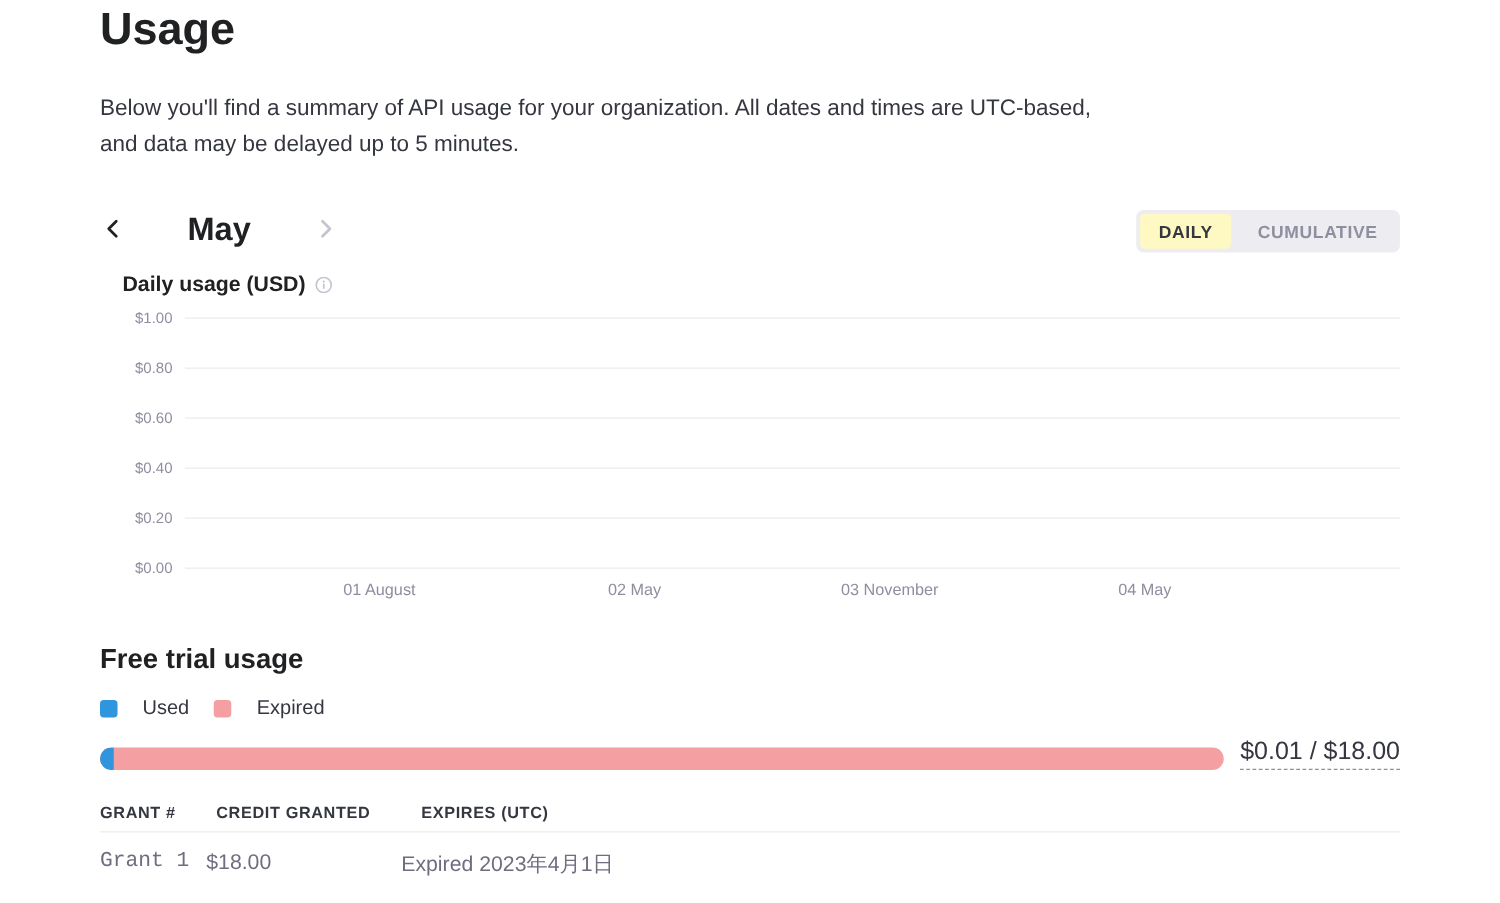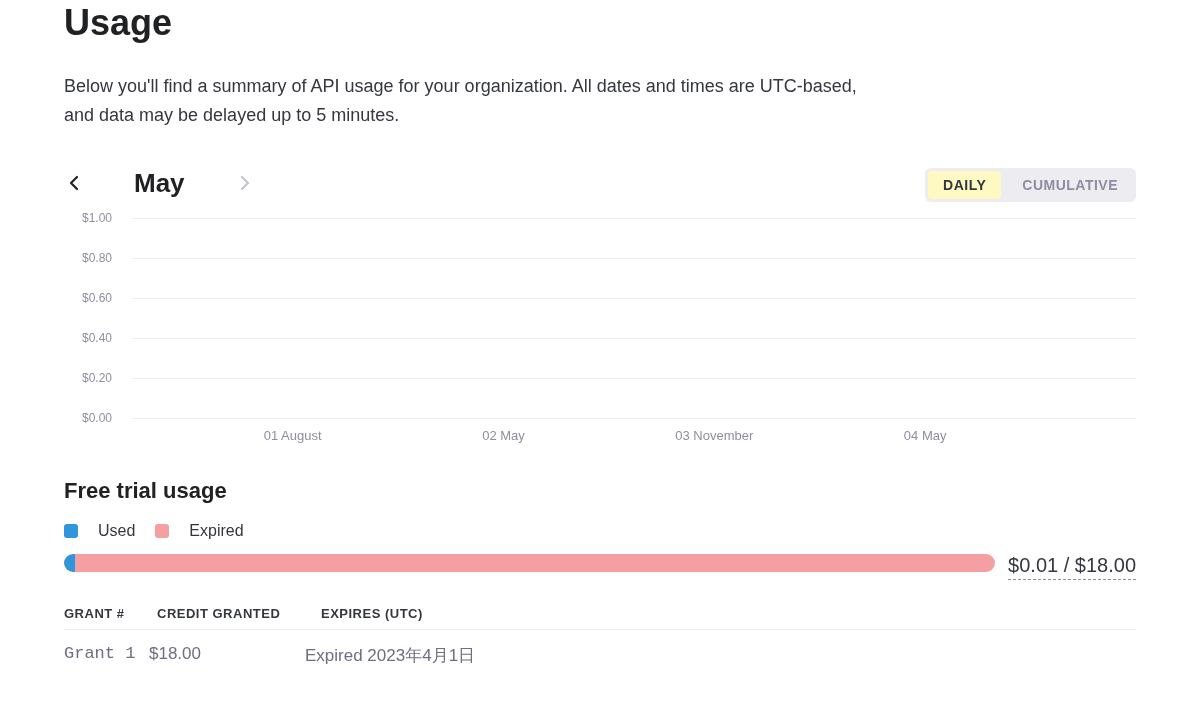--- a/index.html
+++ b/index.html
@@ -5,21 +5,21 @@
     * { box-sizing: border-box; margin: 0; padding: 0; }
     body {
       font-family: -apple-system, BlinkMacSystemFont, "Segoe UI", Helvetica, Arial, sans-serif;
       background: #fff;
       color: #202123;
       width: 1200px;
       height: 722px;
       overflow: hidden;
     }
     .container {
-      padding: 0 64px;
+      padding: 0 80px;
     }
     .page-title {
       font-size: 36px;
       font-weight: 700;
       color: #202123;
       margin-top: 2px;
       margin-bottom: 28px;
     }
     .description {
       font-size: 18px;
@@ -94,21 +94,21 @@
       justify-content: center;
     }
     .chart-area {
       position: relative;
       margin-left: 18px;
       height: 230px;
       margin-bottom: 30px;
     }
     .y-axis {
       position: absolute;
-      left: 0;
+      left: 10px;
       top: 0;
       bottom: 30px;
       display: flex;
       flex-direction: column;
       justify-content: space-between;
     }
     .y-tick {
       font-size: 12px;
       color: #8e8ea0;
       height: 0;
@@ -163,21 +163,21 @@
     }
     .swatch {
       width: 14px;
       height: 14px;
       border-radius: 3px;
     }
     .swatch-used { background: #2f95dc; }
     .swatch-expired { background: #f4a0a3; }
     .bar-row {
       display: flex;
-      align-items: flex-start;
+      align-items: flex-end;
       gap: 13px;
       margin-bottom: 26px;
     }
     .usage-bar {
       flex: 1;
       height: 18px;
       border-radius: 9px;
       background: #f4a0a3;
       position: relative;
       overflow: hidden;
@@ -245,20 +245,30 @@
             <path d="M2 2 L8 8 L2 14" fill="none" stroke="#c5c5d2" stroke-width="2.2" stroke-linecap="round" stroke-linejoin="round"></path>
           </svg>
       </div>
     </div>
     <div class="view-toggle">
       <button class="view-btn active">DAILY</button>
       <button class="view-btn">CUMULATIVE</button>
     </div>
   </div>
 
+  <div class="chart-title-row">
+    <div class="chart-title">Daily usage (USD)</div>
+    <span class="info-icon">
+      <svg width="14" height="14" viewBox="0 0 14 14">
+          <circle cx="7" cy="7" r="6" fill="none" stroke="#c5c5d2" stroke-width="1.3"></circle>
+          <circle cx="7" cy="4.2" r="0.9" fill="#c5c5d2"></circle>
+          <rect x="6.3" y="6" width="1.4" height="4" fill="#c5c5d2"></rect>
+        </svg>
+    </span>
+  </div>
 
   <div class="chart-area">
     <div class="y-axis">
       <div class="y-tick">$1.00</div>
       <div class="y-tick">$0.80</div>
       <div class="y-tick">$0.60</div>
       <div class="y-tick">$0.40</div>
       <div class="y-tick">$0.20</div>
       <div class="y-tick">$0.00</div>
     </div>

